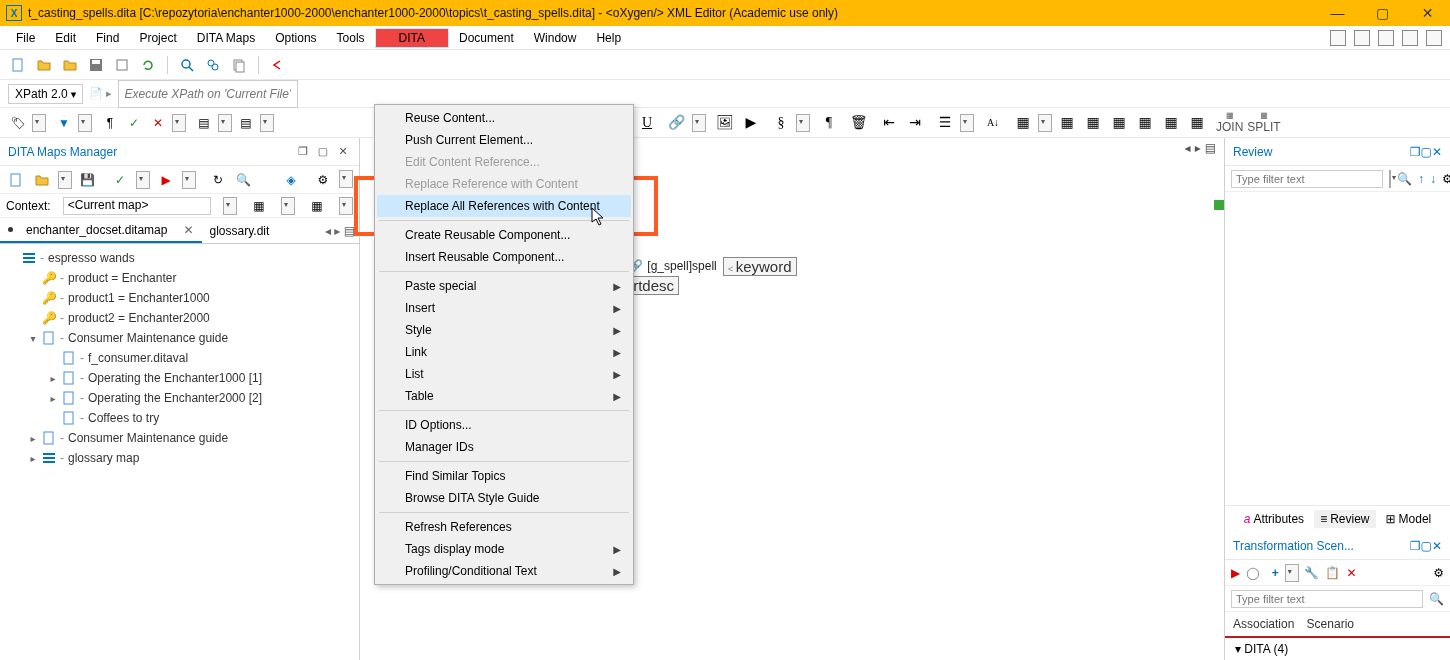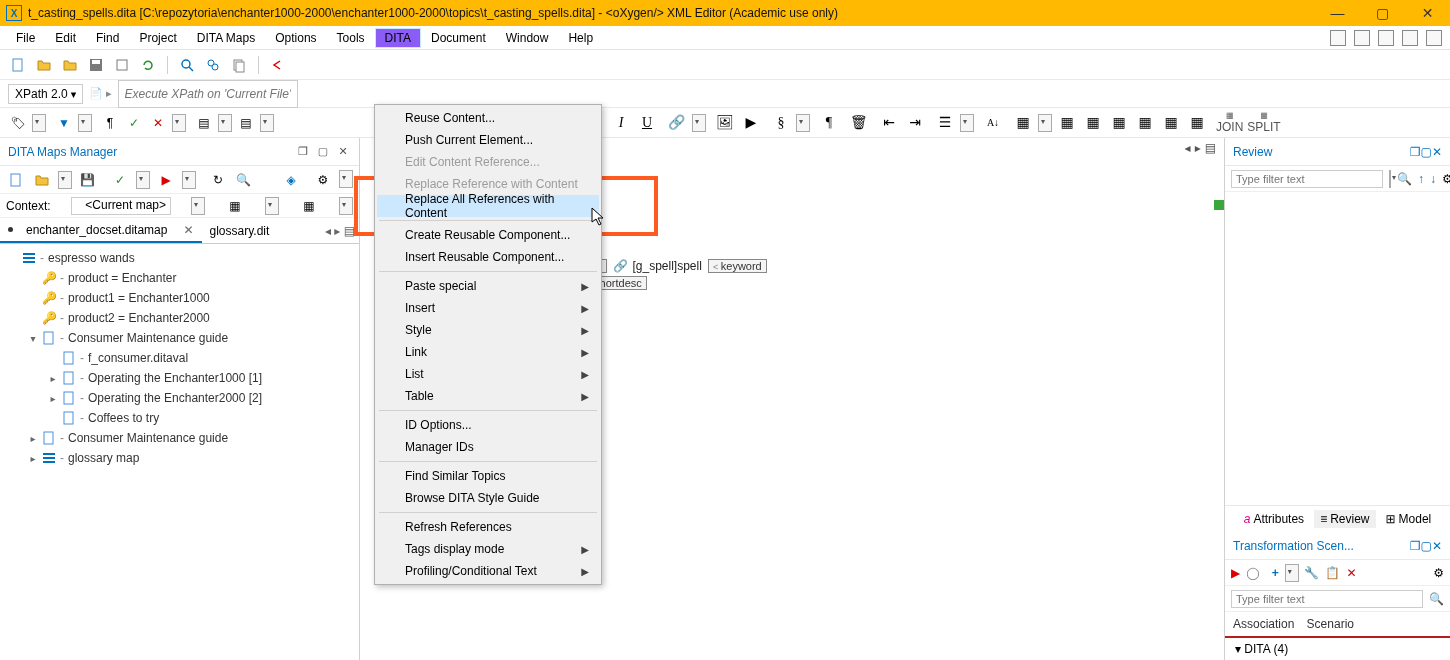--- a/index.html
+++ b/index.html
@@ -8,21 +8,21 @@
   
   .titlebar { background: #FFB900; height: 26px; display: flex; align-items: center; color: #333; padding-left: 6px; }
   .titlebar .app-icon { width: 16px; height: 16px; background: #FFB900; border: 1px solid #0070c0; margin-right: 6px; display: inline-flex; align-items: center; justify-content: center; font-size: 10px; color: #0070c0; font-weight: bold; }
   .titlebar .title-text { flex: 1; font-size: 12px; color: #111; }
   .win-btns { display: flex; }
   .win-btn { width: 45px; height: 26px; display: flex; align-items: center; justify-content: center; font-size: 14px; color: #333; }
   
   
   .menubar { height: 24px; display: flex; align-items: center; border-bottom: 1px solid #e3e3e3; padding-left: 6px; }
   .menubar .menu-item { padding: 3px 10px; cursor: default; }
-  .menubar .menu-item.open { background: #8b5cf6; border: 1px solid #cce8ff; padding: 2px 9px; }
+  .menubar .menu-item.open { background: #ef4444; border: 1px solid #cce8ff; padding: 2px 23px; }
   .menubar .right-icons { margin-left: auto; margin-right: 8px; display: flex; gap: 8px; }
   .toolbar-icon { width: 16px; height: 16px; display: inline-block; border: 1px solid #888; background: #f8f8f8; }
   
   
   .toolbar-row { height: 30px; border-bottom: 1px solid #e8e8e8; display: flex; align-items: center; padding-left: 8px; gap: 6px; }
   .toolbar-row .sep { width: 1px; height: 18px; background: #d0d0d0; margin: 0 3px; }
   .tb-btn { width: 20px; height: 20px; display: inline-flex; align-items: center; justify-content: center; }
   .tb-btn svg { width: 16px; height: 16px; }
   
   .xpath-bar { height: 28px; border-bottom: 1px solid #e8e8e8; display: flex; align-items: center; padding-left: 8px; gap: 6px; }
@@ -38,42 +38,42 @@
   
   .main { display: flex; height: calc(100% - 138px); }
   
   
   .left-panel { width: 360px; border-right: 1px solid #d0d0d0; display: flex; flex-direction: column; }
   .panel-header { height: 28px; background: #fff; display: flex; align-items: center; padding: 0 8px; color: #0070c0; font-size: 14px; border-bottom: 1px solid #e8e8e8; }
   .panel-header .title { flex: 1; }
   .panel-header .pbtn { width: 16px; height: 16px; margin-left: 4px; font-size: 11px; color: #555; display: flex; align-items: center; justify-content: center; }
   .panel-toolbar { height: 28px; display: flex; align-items: center; padding: 0 6px; gap: 6px; border-bottom: 1px solid #eee; }
   .panel-toolbar .tend { margin-left: auto; display: flex; gap: 6px; }
-  .context-row { height: 24px; display: flex; align-items: center; padding: 0 6px; gap: 20px; border-bottom: 1px solid #eee; }
-  .context-row .cselect { flex: 1; border: 1px solid #ccc; height: 18px; padding: 0 4px; font-size: 11px; text-align: right; }
+  .context-row { height: 24px; display: flex; align-items: center; padding: 0 6px; gap: 12px; border-bottom: 1px solid #eee; }
+  .context-row .cselect { flex: 1; border: 1px solid #ccc; height: 18px; padding: 0 4px; font-size: 11px; }
   .tabs-row { height: 26px; display: flex; align-items: center; border-bottom: 1px solid #ccc; font-size: 11px; }
   .tabs-row .tab { padding: 4px 8px; display: flex; align-items: center; gap: 13px; }
   .tabs-row .tab.active { border-bottom: 2px solid #0070c0; }
   .tabs-row .tab .dot { width: 5px; height: 5px; border-radius: 50%; background: #333; }
   .tabs-row .nav { margin-left: auto; padding-right: 4px; color: #666; }
   
   .tree { padding: 4px 6px; font-size: 12px; color: #333; }
   .tree .row { display: flex; align-items: center; height: 20px; gap: 4px; }
   .tree .ind0 { padding-left: 2px; }
   .tree .ind1 { padding-left: 22px; }
   .tree .ind2 { padding-left: 42px; }
   .tree .exp { width: 10px; color: #666; font-size: 10px; display: inline-block; text-align: center; }
   .tree .ticon { width: 14px; height: 14px; display: inline-block; }
   .tree .selected { background: #fff; }
   
   
   .editor-area { flex: 1; display: flex; flex-direction: column; }
   .editor-content { flex: 1; padding: 20px 24px 20px 38px; font-family: "Times New Roman", serif; color: #222; position: relative; overflow: hidden; }
   .editor-content h1 { font-size: 28px; font-weight: bold; display: inline; }
-  .tag { display: inline-block; border: 1px solid #888; background: #f4f4f4; padding: 0 4px; font-family: "Segoe UI", sans-serif; font-size: 11px; color: #333; margin: 0 2px; vertical-align: middle; position: relative; }
+  .tag { display: inline-block; border: 1px solid #888; background: #f4f4f4; padding: 0 4px; font-family: "Segoe UI", sans-serif; font-size: 15px; color: #333; margin: 0 2px; vertical-align: middle; position: relative; }
   .tag.close::before { content: "< "; color: #888; font-size: 9px; }
   .edit-p1 { margin-top: 14px; font-size: 15px; }
   .linkicon { color: #0070c0; font-size: 12px; }
   .cmd-tag { border: 1px solid #888; padding: 1px 5px; font-family: "Segoe UI"; font-size: 12px; background: #f6f6f6; }
   .pblock { margin-top: 22px; font-size: 15px; }
   .small-icon-placeholder { display: inline-block; width: 14px; height: 14px; border: 1px solid #999; background: #fff; margin-top: 30px; }
   .ed-green { position: absolute; right: 0; top: 42px; width: 10px; height: 10px; background: #39a839; }
   
   .editor-tabs-top { height: 20px; border-bottom: 0; display: flex; align-items: center; justify-content: flex-end; padding-right: 8px; gap: 4px; color: #555; font-size: 11px; }
   
@@ -85,21 +85,21 @@
   .rp-filter { flex: 1; border: 1px solid #ccc; height: 18px; padding: 0 4px; color: #888; font-size: 11px; }
   .rp-body { flex: 1; }
   .rp-tabs { display: flex; justify-content: center; gap: 4px; padding: 4px; border-top: 1px solid #e8e8e8; font-size: 11px; }
   .rp-tab { padding: 2px 6px; display: flex; align-items: center; gap: 3px; }
   .rp-tab.active { background: #f0f0f0; }
   
   .transform-header { height: 26px; font-size: 11px; border-bottom: 2px solid #b91c1c; padding: 5px 8px; color: #333; }
   .transform-row { padding: 4px 10px; font-size: 12px; }
   
   
-  .dropdown { position: absolute; left: 374px; top: 104px; width: 228px; background: #f0f0f0; border: 1px solid #b0b0b0; box-shadow: 2px 2px 6px rgba(0,0,0,0.25); z-index: 100; padding: 2px; }
+  .dropdown { position: absolute; left: 374px; top: 104px; width: 260px; background: #f0f0f0; border: 1px solid #b0b0b0; box-shadow: 2px 2px 6px rgba(0,0,0,0.25); z-index: 100; padding: 2px; }
   .dropdown .mi { height: 22px; display: flex; align-items: center; padding-left: 28px; padding-right: 10px; position: relative; font-size: 12px; }
   .dropdown .mi.disabled { color: #9c9c9c; }
   .dropdown .mi.highlight { background: #cce8ff; }
   .dropdown .mi .arrow { margin-left: auto; font-size: 10px; color: #444; }
   .dropdown .msep { height: 1px; background: #d0d0d0; margin: 3px 2px; }
   
   .highlight-box { position: absolute; left: 354px; top: 176px; width: 304px; height: 60px; border: 4px solid #ff5a1f; z-index: 99; pointer-events: none; }
   .cursor-img { position: absolute; left: 591px; top: 207px; z-index: 101; font-size: 15px; color: #000; }
   
   .mini-dd { display: inline-block; width: 14px; height: 18px; border: 1px solid #aaa; background: #f6f6f6; position: relative; }

